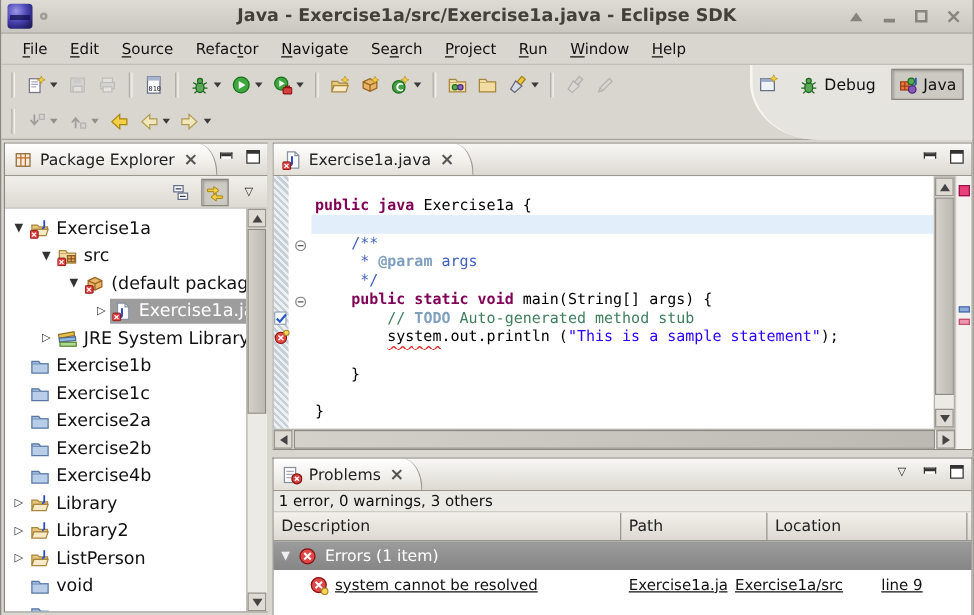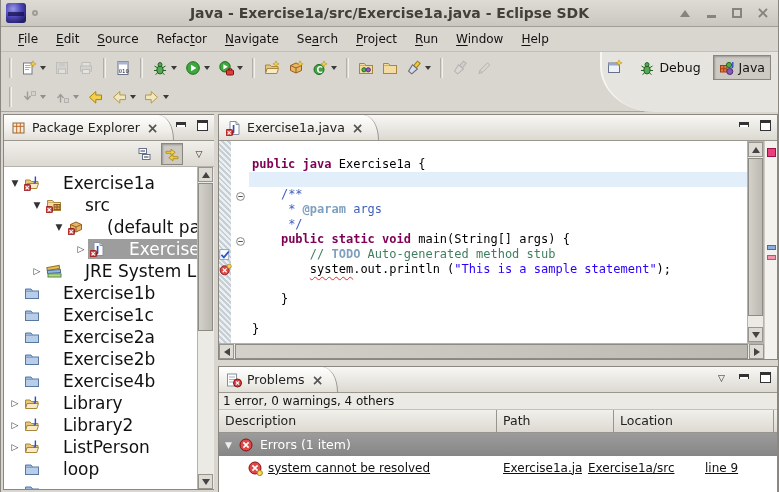--- a/index.html
+++ b/index.html
@@ -65,21 +65,21 @@
   #pkg-toolbar{position:absolute;left:0;right:0;top:26px;height:26px;
     background:linear-gradient(#f1efea,#dcd9d2);border-bottom:1px solid #b5b2ab;
     display:flex;align-items:center;justify-content:flex-end;gap:5px;padding-right:4px;}
   .pkg-tb-btn{display:flex;align-items:center;justify-content:center;width:22px;height:22px;border:1px solid transparent;}
   .pkg-tb-btn.pressed{background:#cdcac3;border:1px solid #8a8780;box-shadow:inset 1px 1px 2px rgba(0,0,0,.25);}
   #tree{position:absolute;left:0;right:17px;top:52px;bottom:0;overflow:hidden;background:#fff;padding-top:5px;}
   .tree-row{display:flex;align-items:center;height:22px;white-space:nowrap;}
   .tree-exp{width:14px;flex:0 0 14px;text-align:center;font-size:9px;color:#333;}
   .tree-wrap{display:flex;align-items:center;gap:5px;flex:1 1 auto;height:20px;padding-left:2px;}
   .tree-wrap.selected{background:#9d9d9d;color:#fff;}
-  .tree-label{font-size:17px;margin-left:18px;}
+  .tree-label{font-size:14px;}
   .tree-suffix{color:#8a8578;}
   #tree-scroll{position:absolute;right:0;top:52px;bottom:0;width:17px;background:#eceae5;border-left:1px solid #b5b2ab;}
 
   
   .sb-btn{position:absolute;width:15px;height:15px;background:#dedbd4;border:1px solid #98958e;
     display:flex;align-items:center;justify-content:center;}
   .sb-thumb{position:absolute;background:linear-gradient(90deg,#d4d1ca,#bcb9b2);border:1px solid #8e8b84;}
   .tri-up{width:0;height:0;border-left:4px solid transparent;border-right:4px solid transparent;border-bottom:6px solid #444;}
   .tri-down{width:0;height:0;border-left:4px solid transparent;border-right:4px solid transparent;border-top:6px solid #444;}
   .tri-left{width:0;height:0;border-top:4px solid transparent;border-bottom:4px solid transparent;border-right:6px solid #444;}
@@ -630,21 +630,21 @@
         <div class="tree-row">
           <span style="flex: 0 0 4px;"></span>
           <span class="tree-exp"></span>
           <span class="tree-wrap">
             <span class="icon">
               <svg width="16" height="16" viewBox="0 0 16 16">
                 <rect x="1.5" y="6" width="13" height="7.5" fill="#b7cde8" stroke="#5878a2"></rect>
                 <path d="M1.5 6V4h5.5l1.5 2" fill="#9cb8dc" stroke="#5878a2"></path>
               </svg>
             </span>
-            <span class="tree-label">loop</span>
+            <span class="tree-label">void</span>
           </span>
         </div>
         <div class="tree-row">
           <span style="flex: 0 0 4px;"></span>
           <span class="tree-exp"></span>
           <span class="tree-wrap">
             <span class="icon">
               <svg width="16" height="16" viewBox="0 0 16 16">
                 <rect x="1.5" y="6" width="13" height="7.5" fill="#b7cde8" stroke="#5878a2"></rect>
                 <path d="M1.5 6V4h5.5l1.5 2" fill="#9cb8dc" stroke="#5878a2"></path>
@@ -775,21 +775,21 @@
         <span class="vc">
             <span class="vc-min">
               <i></i>
             </span>
           </span>
         <span class="vc">
             <span class="vc-max"></span>
           </span>
       </div>
     </div>
-    <div id="prob-summary">1 error, 0 warnings, 4 others</div>
+    <div id="prob-summary">1 error, 0 warnings, 3 others</div>
     <div id="prob-header">
         <span class="col" style="width: 278px;">Description</span>
         <span class="col" style="width: 117px;">Path</span>
         <span class="col" style="width: 160px;">Location</span>
       </div>
     <div id="prob-group">
       <span class="grp-exp">▼</span>
       <span class="icon" id="grp-err-icon">
           <svg width="16" height="16" viewBox="0 0 16 16">
             <circle cx="8" cy="8" r="6" fill="#e04848" stroke="#8a1010"></circle>

